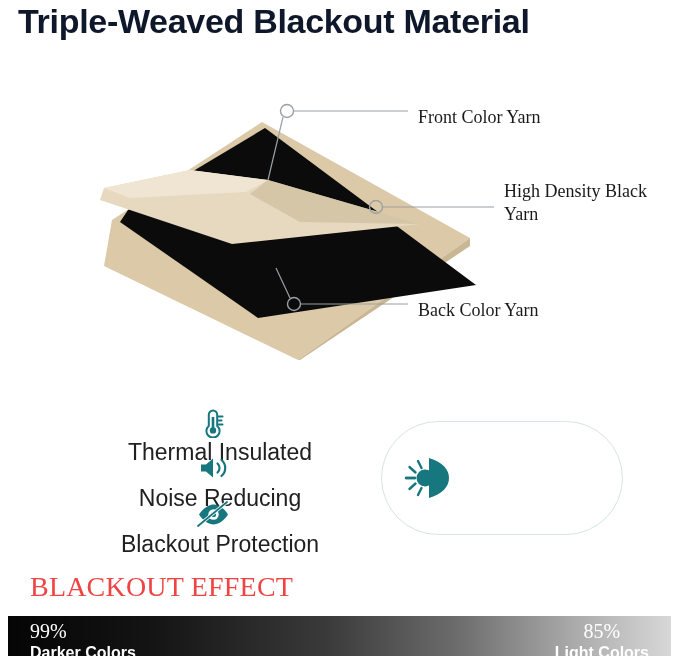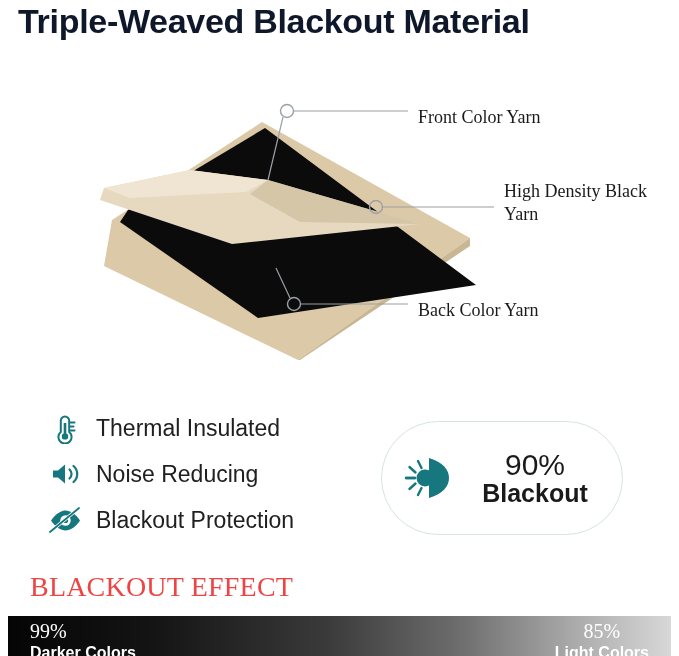--- a/index.html
+++ b/index.html
@@ -57,20 +57,21 @@
   .features {
     position: absolute;
     left: 48px;
     top: 405px;
     width: 330px;
   }
   .feature-row {
     display: flex;
     align-items: center;
     height: 46px;
+    flex-direction: column;
   }
   .feature-icon {
     width: 34px;
     height: 34px;
     display: flex;
     align-items: center;
     justify-content: center;
     flex: 0 0 34px;
   }
   .feature-text {
@@ -254,24 +255,20 @@
           <path d="M10.5 15 l6 5.5"></path>
           <path d="M10.5 37 l6 -5.5"></path>
           <path d="M19 9 l3.5 7"></path>
           <path d="M19 43 l3.5 -7"></path>
         </g>
         <circle cx="26" cy="26" r="8.5" fill="#16777e"></circle>
 
         <path d="M30 6 C44 10 50 18 50 26 C50 34 44 42 30 46 z" fill="#16777e"></path>
       </svg>
     </span>
-    <span class="badge-text">
-      <span class="badge-pct">90%</span><br>
-      <span class="badge-word">Blackout</span>
-    </span>
   </div>
 
   <div class="effect-title">BLACKOUT EFFECT</div>
 
   <div class="gradient-bar">
     <div class="bar-left">
       <div class="bar-pct">99%</div>
       <div class="bar-sub">Darker Colors</div>
     </div>
     <div class="bar-right">

